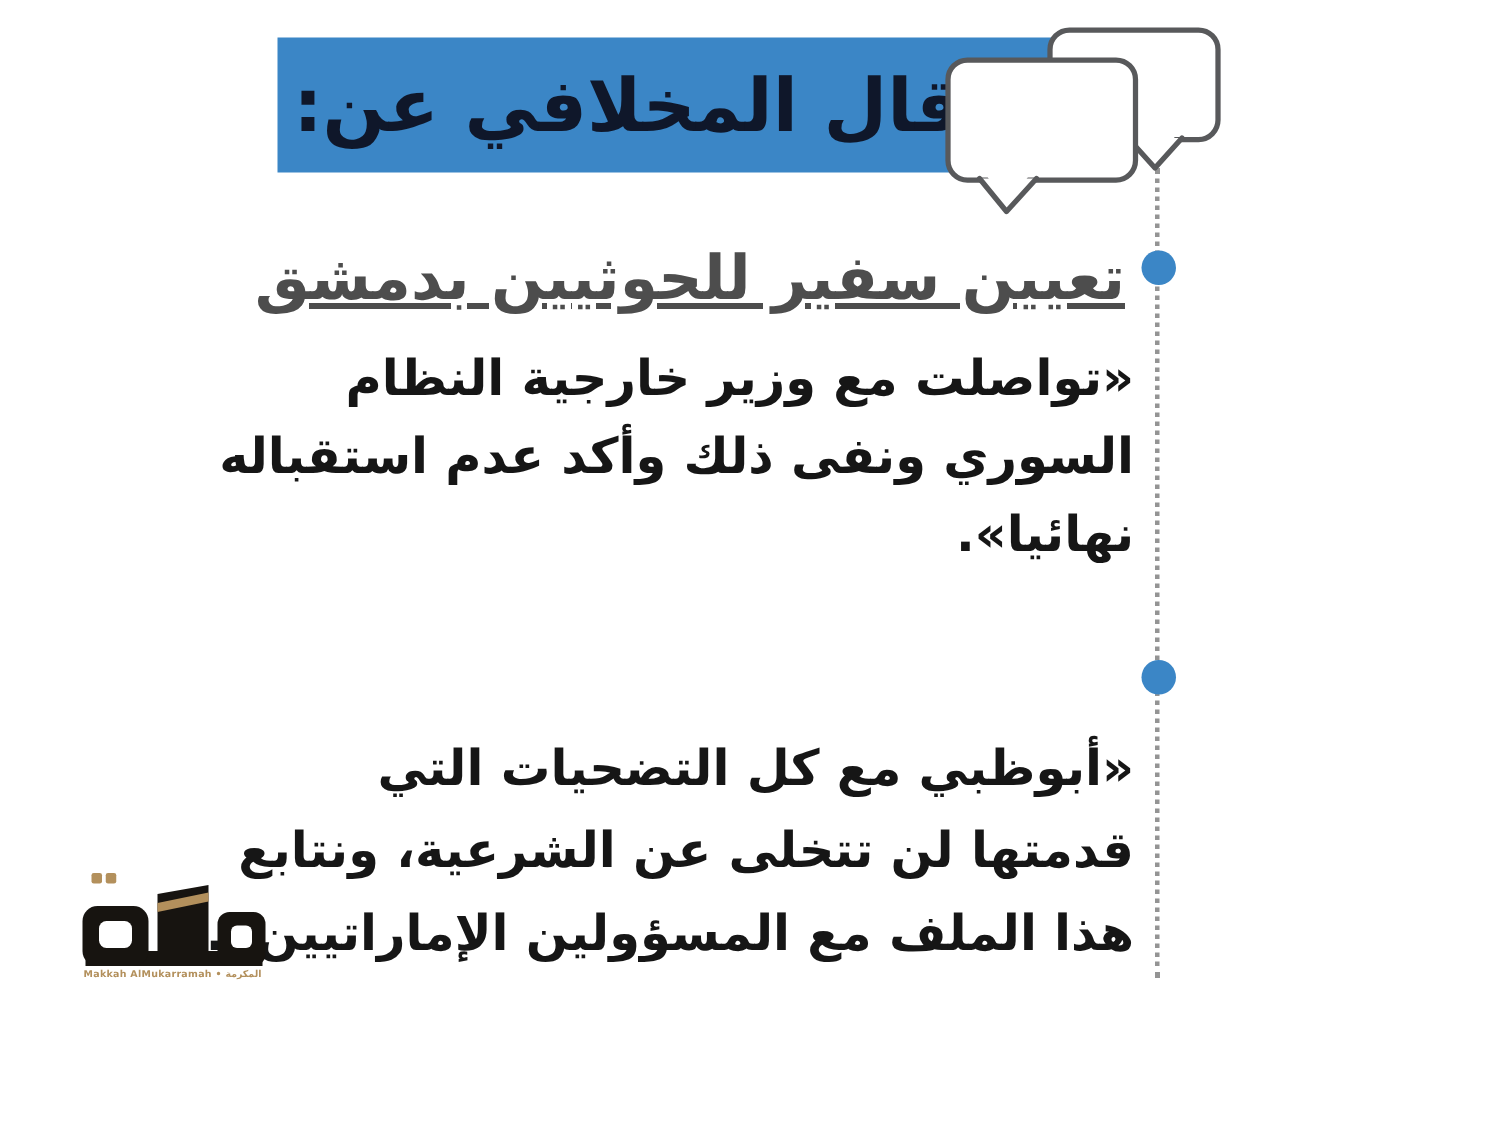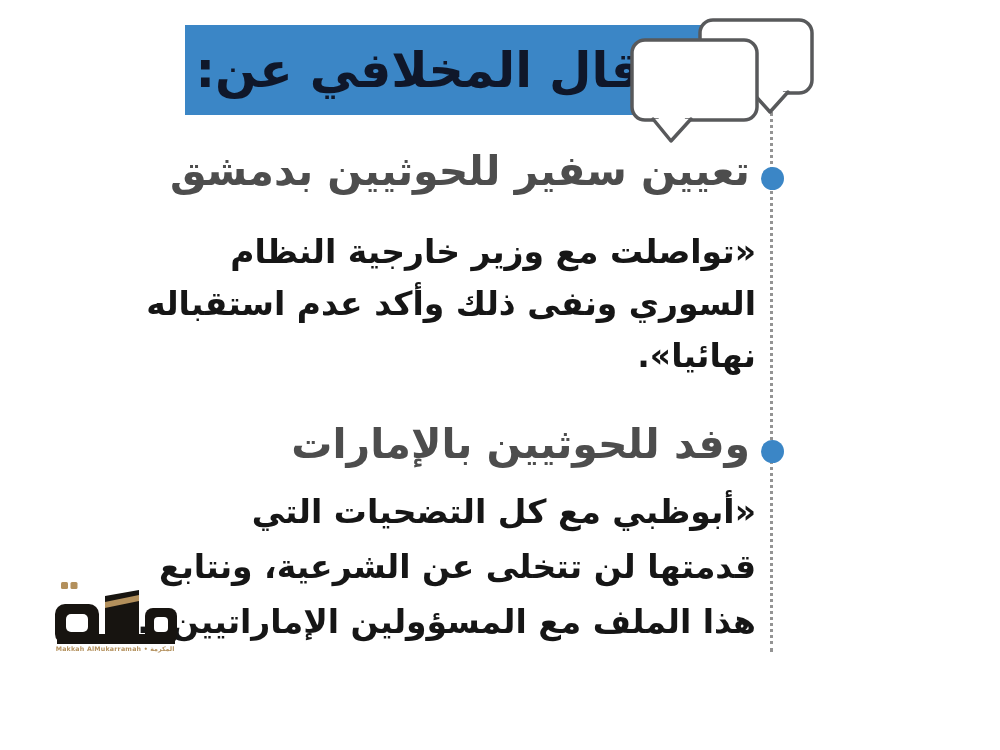--- a/index.html
+++ b/index.html
@@ -37,21 +37,21 @@
   }
   .bullet-1 { top:167px; }
   .bullet-2 { top:440px; }
 
   
   .heading {
     position:absolute; right:250px; direction:rtl; white-space:nowrap;
     font-size:41px; font-weight:700; color:var(--heading,#4d4d4d);
     line-height:1.25;
   }
-  .h-1 { top:146px; }
+  .h-1 { top:160px;text-decoration:underline; }
   .h-2 { top:419px; }
 
   
   .quote {
     position:absolute; right:244px; direction:rtl; 
     white-space:pre-line; font-size:33px; font-weight:700;
     color:var(--quote,#161616);
   }
   .q-1 { top:226px; line-height:52px; }
   .q-2 { top:484px; line-height:55px; }
@@ -88,21 +88,20 @@
     <path class="bubble-tail" fill="none" d="M41,111 L59,133 L79,111"></path>
   </svg>
 
   <div class="bullet bullet-1"></div>
   <div class="heading h-1">تعيين سفير للحوثيين بدمشق</div>
   <div class="quote q-1">«تواصلت مع وزير خارجية النظام
 السوري ونفى ذلك وأكد عدم استقباله
 نهائيا».</div>
 
   <div class="bullet bullet-2"></div>
-  <div class="heading h-2">وفد للحوثيين بالإمارات</div>
   <div class="quote q-2">«أبوظبي مع كل التضحيات التي
 قدمتها لن تتخلى عن الشرعية، ونتابع
 هذا الملف مع المسؤولين الإماراتيين».</div>
 
   <svg class="logo" viewBox="0 0 140 76" role="img" aria-label="مكة">
 
     <rect class="logo-gold" x="16" y="4" width="7" height="7" rx="1.5"></rect>
     <rect class="logo-gold" x="25.5" y="4" width="7" height="7" rx="1.5"></rect>
 
     <rect class="logo-black" x="12" y="56" width="118" height="10"></rect>

